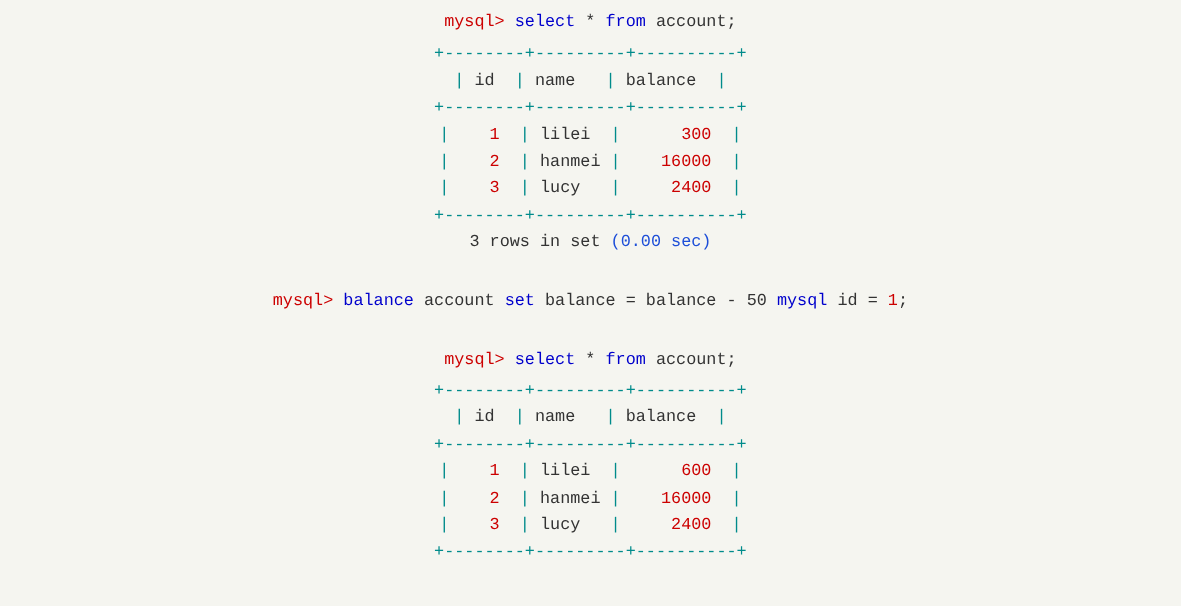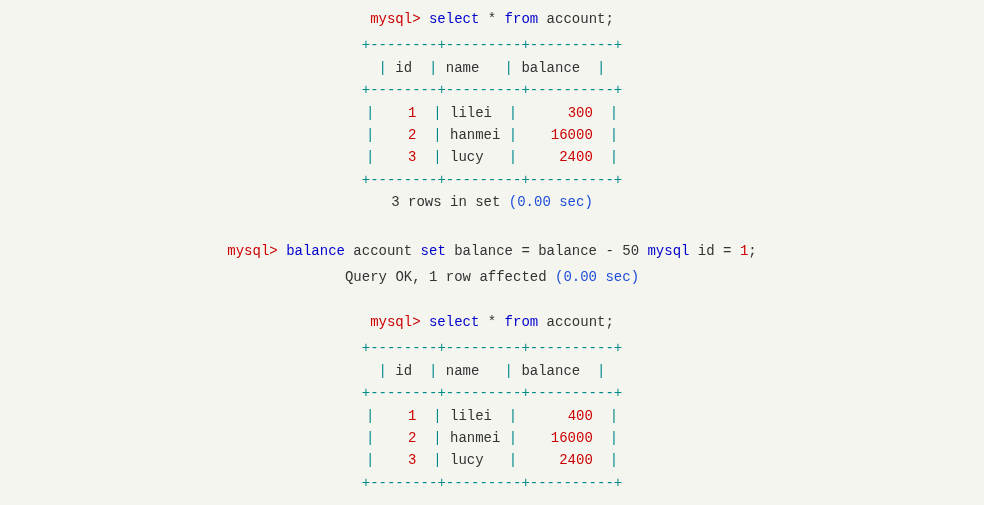--- a/index.html
+++ b/index.html
@@ -36,27 +36,26 @@
   <div class="line"><span class="table-border">+--------+---------+----------+</span></div>
   <div class="line"><span class="table-border">|</span>    <span class="number-red">1</span>  <span class="table-border">|</span> lilei  <span class="table-border">|</span>      <span class="number-red">300</span>  <span class="table-border">|</span></div>
   <div class="line"><span class="table-border">|</span>    <span class="number-red">2</span>  <span class="table-border">|</span> hanmei <span class="table-border">|</span>    <span class="number-red">16000</span>  <span class="table-border">|</span></div>
   <div class="line"><span class="table-border">|</span>    <span class="number-red">3</span>  <span class="table-border">|</span> lucy   <span class="table-border">|</span>     <span class="number-red">2400</span>  <span class="table-border">|</span></div>
   <div class="line"><span class="table-border">+--------+---------+----------+</span></div>
   <div class="line block">3 rows in set <span class="time-val">(0.00 sec)</span></div>
 
   <div class="line">&nbsp;</div>
 
   <div class="line block"><span class="prompt">mysql&gt;</span> <span class="keyword">balance</span> account <span class="keyword">set</span> balance = balance - 50 <span class="keyword">mysql</span> id = <span class="number-red">1</span>;</div>
-  <div class="line">Query OK, 1 row affected <span class="time-val">(0.00 sec)</span></div>
 
   <div class="line">&nbsp;</div>
 
   <div class="line block"><span class="prompt">mysql&gt;</span> <span class="keyword">select</span> * <span class="keyword">from</span> account;</div>
 
   <div class="line"><span class="table-border">+--------+---------+----------+</span></div>
   <div class="line"><span class="table-border">|</span> id  <span class="table-border">|</span> name   <span class="table-border">|</span> balance  <span class="table-border">|</span></div>
   <div class="line"><span class="table-border">+--------+---------+----------+</span></div>
-  <div class="line"><span class="table-border">|</span>    <span class="number-red">1</span>  <span class="table-border">|</span> lilei  <span class="table-border">|</span>      <span class="number-red">400</span>  <span class="table-border">|</span></div>
+  <div class="line"><span class="table-border">|</span>    <span class="number-red">1</span>  <span class="table-border">|</span> lilei  <span class="table-border">|</span>      <span class="number-red">600</span>  <span class="table-border">|</span></div>
   <div class="line"><span class="table-border">|</span>    <span class="number-red">2</span>  <span class="table-border">|</span> hanmei <span class="table-border">|</span>    <span class="number-red">16000</span>  <span class="table-border">|</span></div>
   <div class="line"><span class="table-border">|</span>    <span class="number-red">3</span>  <span class="table-border">|</span> lucy   <span class="table-border">|</span>     <span class="number-red">2400</span>  <span class="table-border">|</span></div>
   <div class="line"><span class="table-border">+--------+---------+----------+</span></div>
 
 </div>
 
 </body></html>

